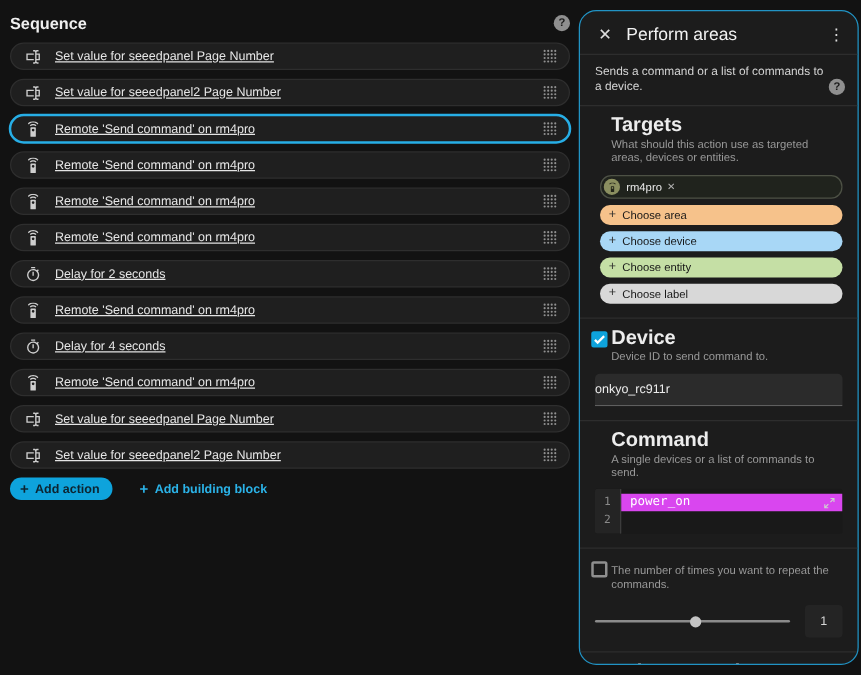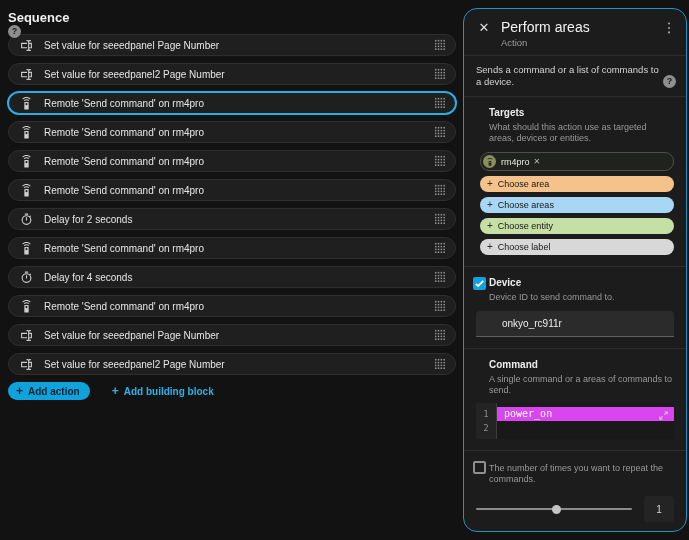--- a/index.html
+++ b/index.html
@@ -4,32 +4,32 @@
 <style>
   html,body{margin:0;padding:0;}
   body{
     width:689px;height:540px;overflow:hidden;position:relative;
     background:#121212;color:#e4e4e4;
     font-family:"Liberation Sans",sans-serif;
     -webkit-font-smoothing:antialiased;
   }
   
   .left-panel{position:absolute;left:8px;top:10px;width:448px;}
-  .seq-header{display:flex;justify-content:space-between;height:16px;flex-direction:column;}
+  .seq-header{display:flex;align-items:center;justify-content:space-between;height:16px;}
   .seq-title{font-size:13px;font-weight:600;color:#efefef;}
   .help-circle{
     width:13px;height:13px;border-radius:50%;background:#8f8f8f;color:#1b1b1b;
     font-size:9px;font-weight:bold;display:flex;align-items:center;justify-content:center;
     line-height:1;cursor:pointer;flex:0 0 auto;
   }
   .seq-list{margin-top:8px;}
   .row{
     height:22px;box-sizing:border-box;margin-bottom:7px;border-radius:11px;
     background:#1f1f1f;border:1px solid #2e2e2e;
-    display:flex;align-items:center;padding:0 9px 0 11px;cursor:pointer;
+    display:flex;align-items:center;padding:0 9px 0 11px;cursor:pointer;text-decoration:underline;
   }
   .row.selected{outline:2px solid var(--selected_outline);outline-offset:-1px;border-color:transparent;}
   .row-icon{width:13px;height:13px;flex:0 0 auto;color:#cfcfcf;display:flex;}
   .row-icon svg{width:13px;height:13px;fill:currentColor;}
   .row-label{flex:1;margin-left:11px;font-size:10px;font-weight:500;color:#e6e6e6;white-space:nowrap;overflow:hidden;}
   .drag-handle{width:12px;height:12px;color:#909090;display:flex;cursor:grab;}
   .drag-handle svg{width:12px;height:12px;fill:currentColor;}
   .seq-actions{display:flex;align-items:center;margin-top:4px;}
   .add-action-btn{
     height:18px;border-radius:9px;background:var(--accent);color:#0d2430;
@@ -52,21 +52,21 @@
   .dlg-header{display:flex;align-items:flex-start;padding:11px 10px 7px 12px;}
   .close-btn{width:16px;height:16px;color:#dcdcdc;font-size:13px;line-height:16px;text-align:center;cursor:pointer;flex:0 0 auto;}
   .dlg-titles{flex:1;margin-left:9px;}
   .dlg-title{font-size:14px;font-weight:500;color:#f2f2f2;line-height:15px;}
   .dlg-subtitle{font-size:9.5px;color:#9c9c9c;margin-top:2px;}
   .kebab{width:14px;color:#dcdcdc;font-size:13px;line-height:15px;text-align:center;cursor:pointer;flex:0 0 auto;}
   .divider{height:1px;background:#2d2d2d;}
   .desc-row{display:flex;align-items:flex-end;padding:8px 10px 8px 12px;}
   .desc-text{flex:1;font-size:9.5px;color:#d4d4d4;line-height:12px;}
   .section{position:relative;padding:9px 12px 11px 25px;}
-  .section-heading{font-size:10px;font-weight:600;color:#ededed;line-height:13px;}
+  .section-heading{font-size:16px;font-weight:600;color:#ededed;line-height:13px;}
   .section-desc{font-size:9px;color:#999;line-height:11px;margin-top:3px;}
   .checkbox{
     position:absolute;left:9px;top:10px;width:13px;height:13px;box-sizing:border-box;
     border:2px solid #8f8f8f;border-radius:2px;cursor:pointer;display:flex;align-items:center;justify-content:center;
   }
   .checkbox.checked{border:none;background:var(--accent);}
   .checkbox svg{display:none;width:11px;height:11px;}
   .checkbox.checked svg{display:block;}
   
   .chips{margin:8px 0 0 -9px;display:flex;flex-wrap:wrap;gap:5px 6px;flex-direction:column;}
@@ -87,21 +87,21 @@
     font-family:"Liberation Sans",sans-serif;
   }
   .choose-chip .plus{font-size:10px;margin-right:5px;line-height:1;color:#30302f;}
   .chip-area{background:var(--chip_area);}
   .chip-device{background:var(--chip_device);}
   .chip-entity{background:var(--chip_entity);}
   .chip-label-c{background:var(--chip_label);}
   
   .text-input{
     margin:8px 0 0 -13px;height:25px;background:#2b2b2b;border-radius:4px 4px 0 0;
-    border-bottom:1px solid #5f5f5f;display:flex;align-items:center;padding-left:26px;
+    border-bottom:1px solid #5f5f5f;display:flex;align-items:center;padding-left:0;
     font-size:10px;color:#ececec;cursor:text;
   }
   
   .code-editor{
     margin:7px 0 0 -13px;height:36px;display:flex;position:relative;
     background:#191919;border-radius:2px;overflow:hidden;
   }
   .gutter{
     width:20px;background:#242424;border-right:1px solid #3c3c3c;
     font-family:"DejaVu Sans Mono",monospace;font-size:9px;color:#8a8a8a;
@@ -510,21 +510,20 @@
       <span>Add building block</span>
     </button>
   </div>
 </div>
 
 <div class="dialog">
   <div class="dlg-header">
     <span class="close-btn">✕</span>
     <span class="dlg-titles">
       <div class="dlg-title">Perform areas</div>
-      <div class="dlg-subtitle">Action</div>
     </span>
     <span class="kebab">⋮</span>
   </div>
   <div class="divider"></div>
 
   <div class="desc-row">
     <span class="desc-text">Sends a command or a list of commands to a device.</span>
     <span class="help-circle">?</span>
   </div>
   <div class="divider"></div>
@@ -541,21 +540,21 @@
         </span>
         <span class="chip-label">rm4pro</span>
         <span class="chip-remove">✕</span>
       </span>
       <button class="choose-chip chip-area">
         <span class="plus">+</span>
         <span>Choose area</span>
       </button>
       <button class="choose-chip chip-device">
         <span class="plus">+</span>
-        <span>Choose areas</span>
+        <span>Choose device</span>
       </button>
       <button class="choose-chip chip-entity">
         <span class="plus">+</span>
         <span>Choose entity</span>
       </button>
       <button class="choose-chip chip-label-c">
         <span class="plus">+</span>
         <span>Choose label</span>
       </button>
     </div>
@@ -569,21 +568,21 @@
         </svg>
     </span>
     <div class="section-heading">Device</div>
     <div class="section-desc">Device ID to send command to.</div>
     <div class="text-input">onkyo_rc911r</div>
   </div>
   <div class="divider"></div>
 
   <div class="section">
     <div class="section-heading">Command</div>
-    <div class="section-desc">A single command or a areas of commands to send.</div>
+    <div class="section-desc">A single devices or a list of commands to send.</div>
     <div class="code-editor">
       <div class="gutter">
         <div>1</div>
         <div>2</div>
       </div>
       <div class="code-area">
         <div class="code-line active">power_on</div>
         <div class="code-line"></div>
       </div>
       <span class="expand-btn">

